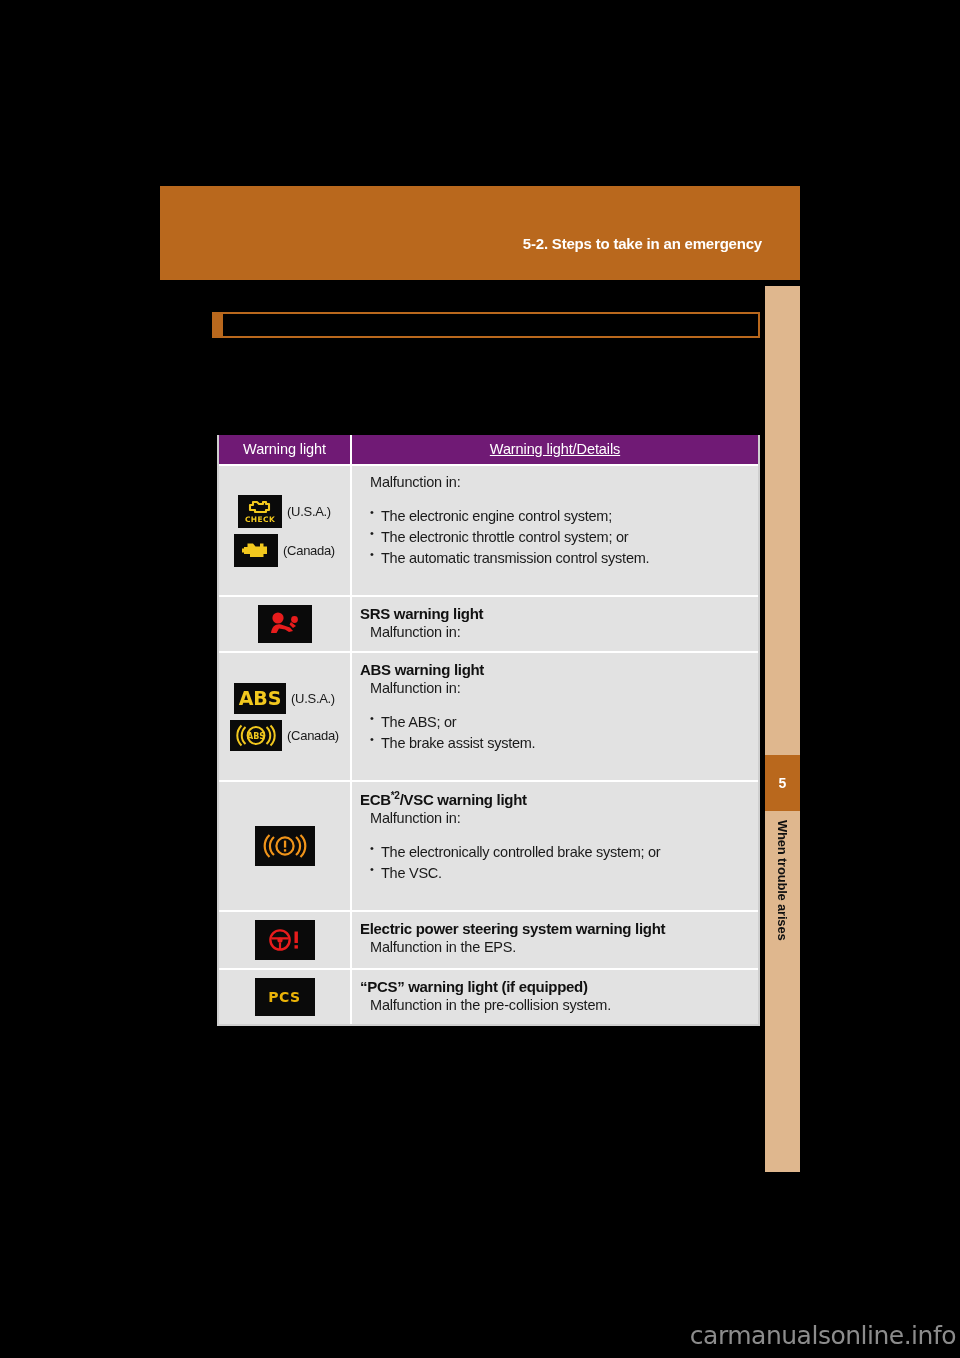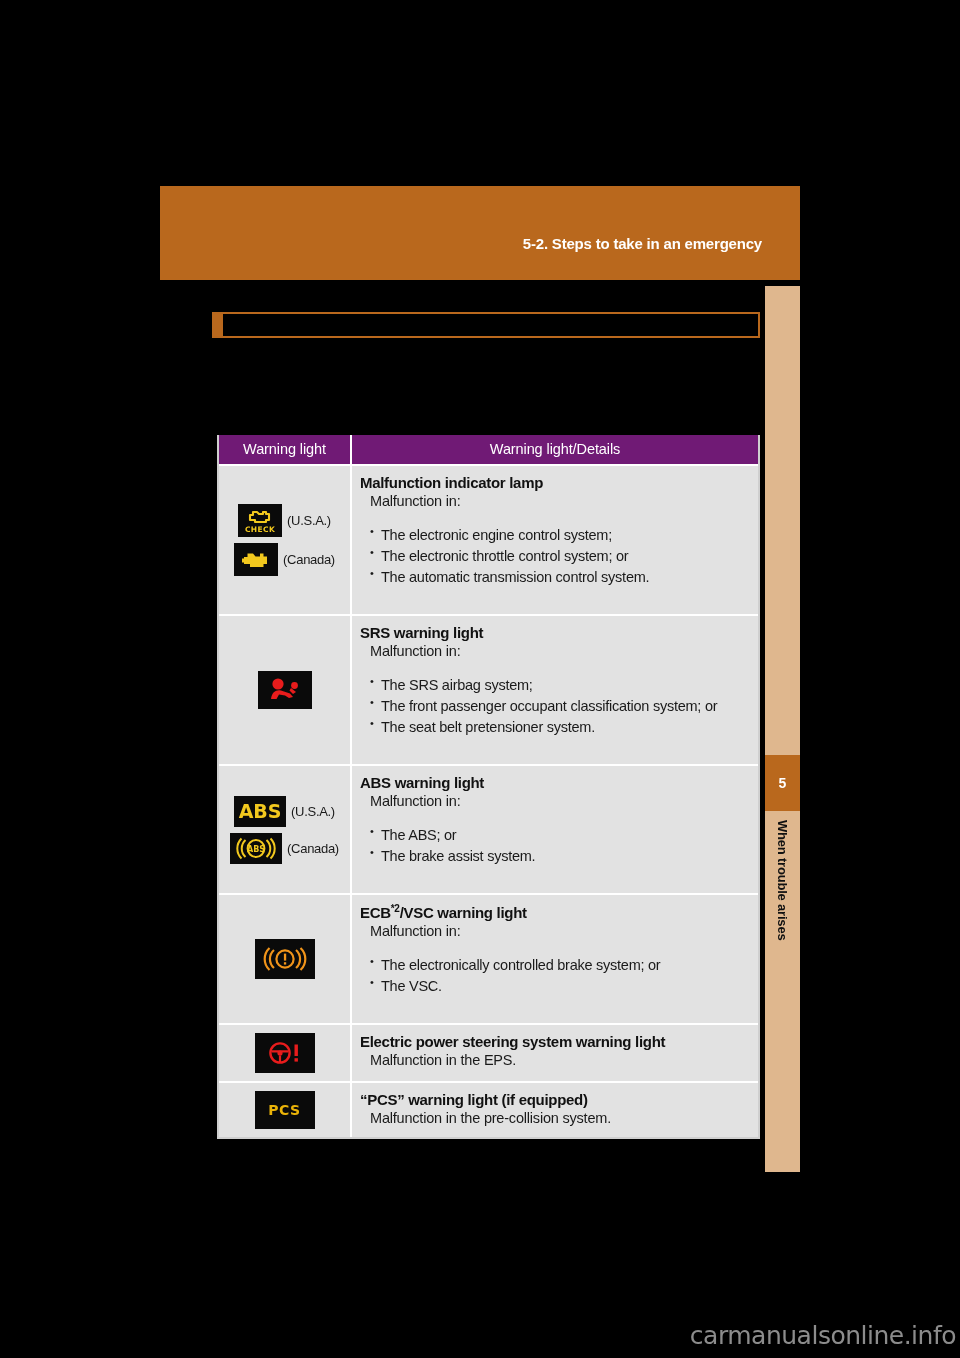--- a/index.html
+++ b/index.html
@@ -47,21 +47,21 @@
     border-left: 2px solid #cfcfcf;
     border-right: 2px solid #cfcfcf;
     border-bottom: 2px solid #cfcfcf;
   }
   .thead { display: flex; background: #701a75; }
   .th {
     color: #ffffff; font-size: 14.5px; text-align: center;
     padding: 6px 0 7px; letter-spacing: -0.1px;
   }
   .th-light { width: 133px; border-right: 2px solid #ffffff; }
-  .th-details { flex: 1; }
+  .th-details { flex: 1; text-decoration: underline; }
 
   .trow { display: flex; background: #e2e2e2; border-top: 2px solid #ffffff; }
   .trow:first-of-type { border-top: none; }
   .cell-icon {
     width: 133px; border-right: 2px solid #ffffff;
     display: flex; flex-direction: column;
     align-items: center; justify-content: center;
     gap: 6px; padding: 8px 0;
   }
   .cell-body { flex: 1; padding: 8px 10px 10px 8px; }
@@ -183,21 +183,20 @@
           <div class="chip chip-mil-can">
             <svg width="30" height="22" viewBox="0 0 30 22" aria-hidden="true">
               <path d="M3 15 V8 H6.5 V4.5 H12 L14.5 7.5 H19 V4.5 H22.5 V7.5 H26 V15 H22.5 V18 H9 V15 Z" fill="#f2c81e"></path>
               <rect x="1" y="9.5" width="3.2" height="4" fill="#f2c81e"></rect>
             </svg>
           </div>
           <span class="region-label">(Canada)</span>
         </div>
       </div>
       <div class="cell-body">
-        <div class="row-title">Malfunction indicator lamp</div>
         <div class="row-sub">Malfunction in:</div>
         <ul class="bullets">
           <li>The electronic engine control system;</li>
           <li>The electronic throttle control system; or</li>
           <li>The automatic transmission control system.</li>
         </ul>
       </div>
     </div>
 
     <div class="trow">
@@ -207,25 +206,20 @@
             <circle cx="12" cy="7" r="5.6" fill="#e81c1c"></circle>
             <path d="M5 22 C6 15 10 12.5 15 13.5 L24 16.5 L27 20 L23 21 L19 18.5 L13 17.5 L10.5 22 Z" fill="#e81c1c"></path>
             <circle cx="28.5" cy="8.5" r="3.4" fill="#e81c1c"></circle>
             <path d="M25 11 L30 15 L27 17 L23.5 13.5 Z" fill="#e81c1c"></path>
           </svg>
         </div>
       </div>
       <div class="cell-body">
         <div class="row-title">SRS warning light</div>
         <div class="row-sub">Malfunction in:</div>
-        <ul class="bullets">
-          <li>The SRS airbag system;</li>
-          <li>The front passenger occupant classification system; or</li>
-          <li>The seat belt pretensioner system.</li>
-        </ul>
       </div>
     </div>
 
     <div class="trow">
       <div class="cell-icon">
         <div class="icon-line">
           <div class="chip chip-abs">
             <span class="abs-text">ABS</span>
           </div>
           <span class="region-label">(U.S.A.)</span>

